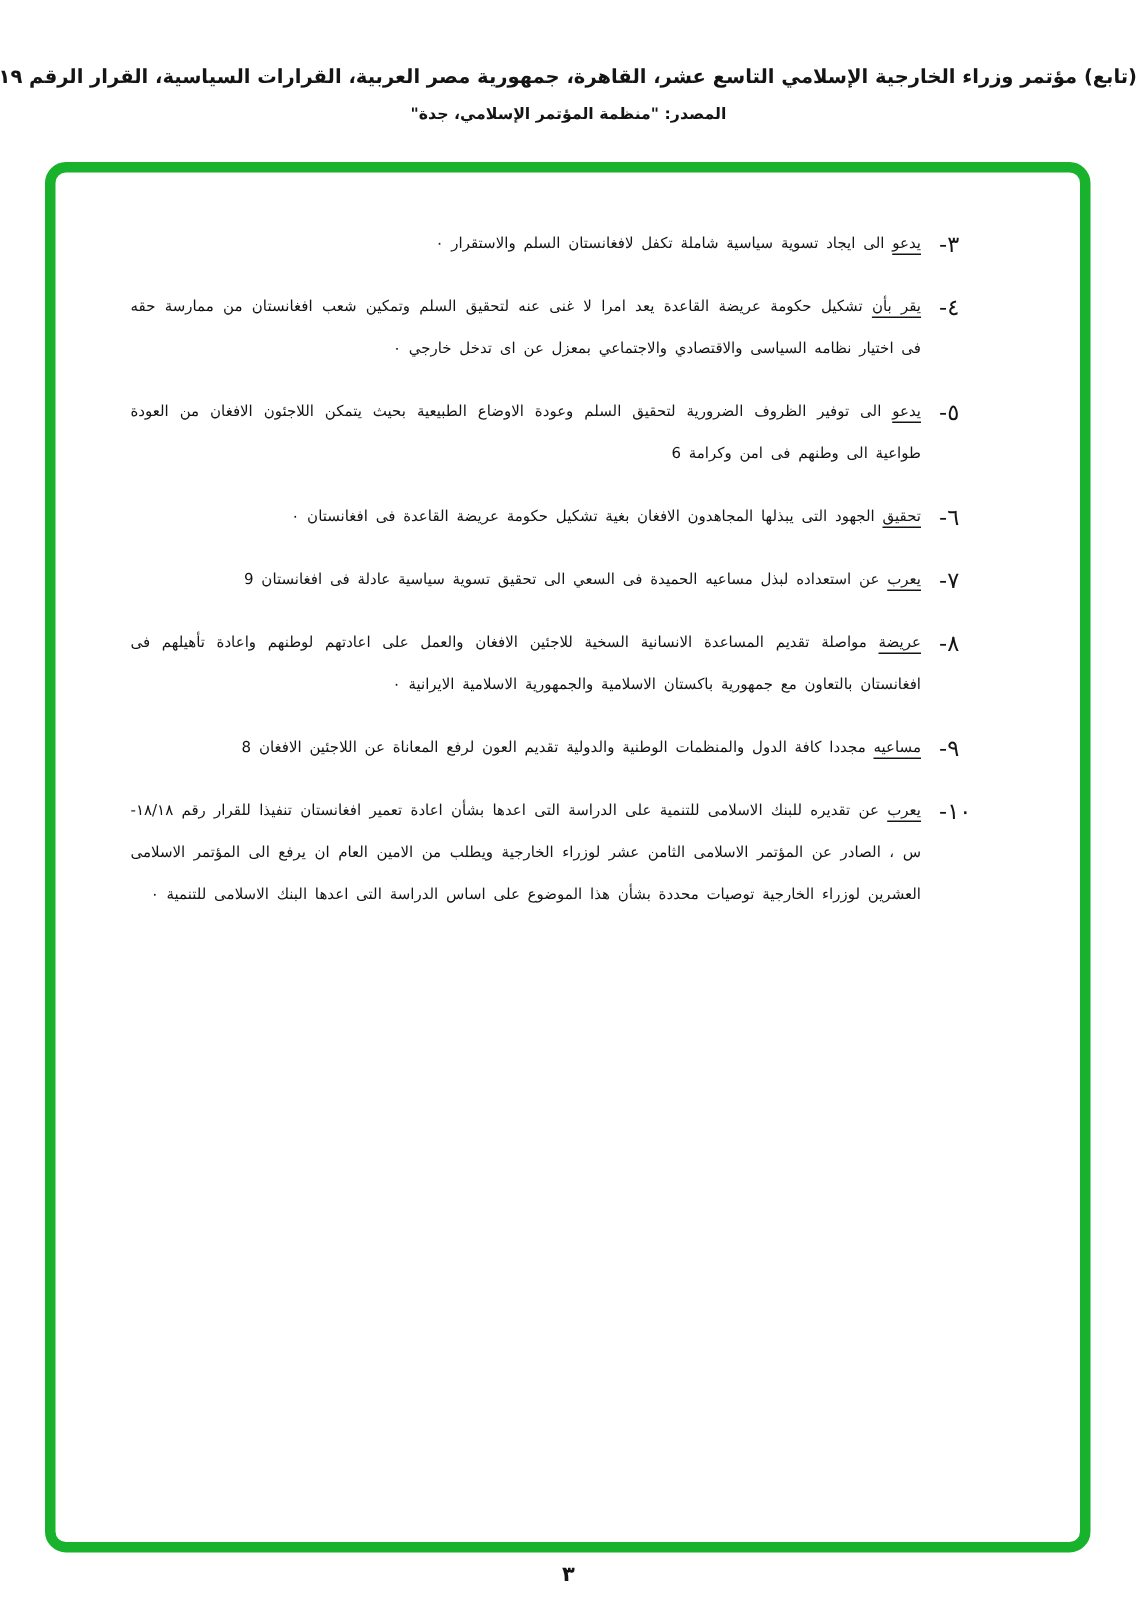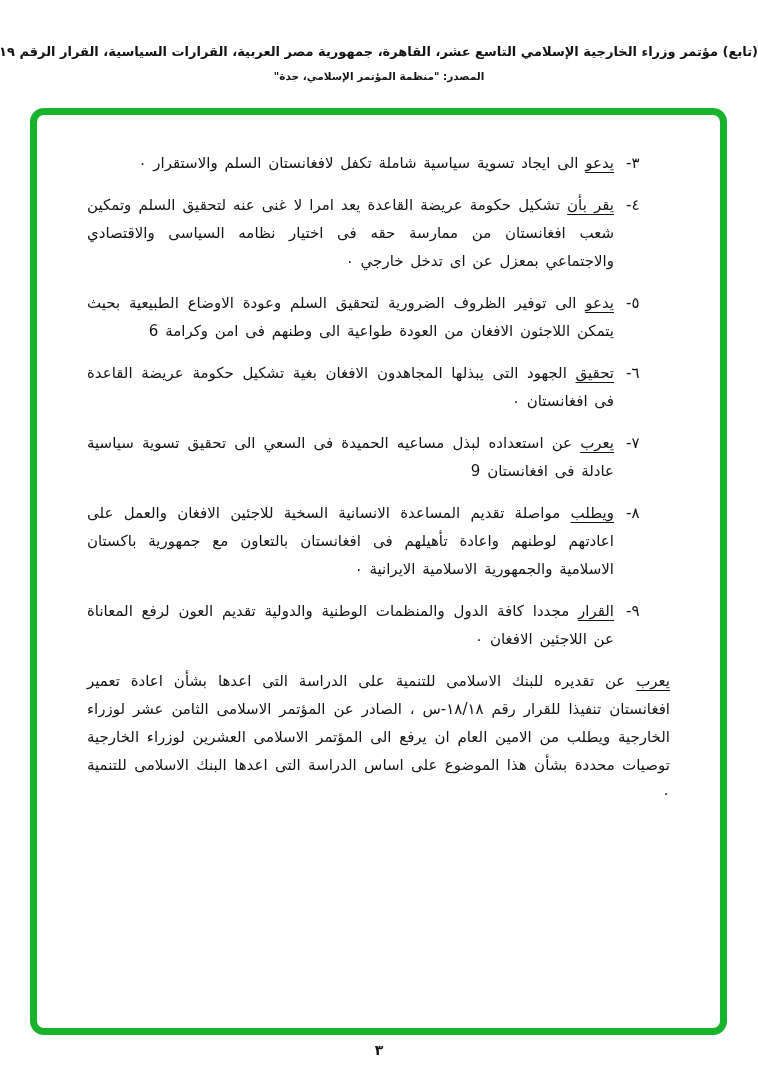--- a/index.html
+++ b/index.html
@@ -52,21 +52,21 @@
   .item-num {
     flex: none;
     width: 44px;
     font-size: 15px;
     line-height: 28px;
     text-align: left;
     white-space: nowrap;
   }
   .item-text {
     flex: 1;
-    font-size: 15px;
+    font-size: 10px;
     line-height: 28px;
     text-align: justify;
     word-spacing: 2px;
   }
   .lead {
     text-decoration: underline;
     text-underline-offset: 4px;
   }
   .page-number {
     position: absolute;
@@ -109,29 +109,30 @@
         <div class="item-text"><span class="lead">تحقيق</span><span> الجهود التى يبذلها المجاهدون الافغان بغية تشكيل حكومة عريضة القاعدة فى افغانستان ٠</span></div>
       </div>
 
       <div class="item">
         <div class="item-num">٧-</div>
         <div class="item-text"><span class="lead">يعرب</span><span> عن استعداده لبذل مساعيه الحميدة فى السعي الى تحقيق تسوية سياسية عادلة فى افغانستان 9</span></div>
       </div>
 
       <div class="item">
         <div class="item-num">٨-</div>
-        <div class="item-text"><span class="lead">ويطلب</span><span> مواصلة تقديم المساعدة الانسانية السخية للاجئين الافغان والعمل على اعادتهم لوطنهم واعادة تأهيلهم فى افغانستان بالتعاون مع جمهورية باكستان الاسلامية والجمهورية الاسلامية الايرانية ٠</span></div>
+        <div class="item-text"><span class="lead">عريضة</span><span> مواصلة تقديم المساعدة الانسانية السخية للاجئين الافغان والعمل على اعادتهم لوطنهم واعادة تأهيلهم فى افغانستان بالتعاون مع جمهورية باكستان الاسلامية والجمهورية الاسلامية الايرانية ٠</span></div>
       </div>
 
       <div class="item">
         <div class="item-num">٩-</div>
-        <div class="item-text"><span class="lead">القرار</span><span> مجددا كافة الدول والمنظمات الوطنية والدولية تقديم العون لرفع المعاناة عن اللاجئين الافغان ٠</span></div>
+        <div class="item-text"><span class="lead">مساعيه</span><span> مجددا كافة الدول والمنظمات الوطنية والدولية تقديم العون لرفع المعاناة عن اللاجئين الافغان 8</span></div>
       </div>
 
       <div class="item">
+        <div class="item-num">١٠-</div>
         <div class="item-text"><span class="lead">يعرب</span><span> عن تقديره للبنك الاسلامى للتنمية على الدراسة التى اعدها بشأن اعادة تعمير افغانستان تنفيذا للقرار رقم ١٨/١٨-س ، الصادر عن المؤتمر الاسلامى الثامن عشر لوزراء الخارجية ويطلب من الامين العام ان يرفع الى المؤتمر الاسلامى العشرين لوزراء الخارجية توصيات محددة بشأن هذا الموضوع على اساس الدراسة التى اعدها البنك الاسلامى للتنمية ٠</span></div>
       </div>
 
     </div>
   </div>
 
   <div class="page-number">٣</div>
 
 </div>
 

